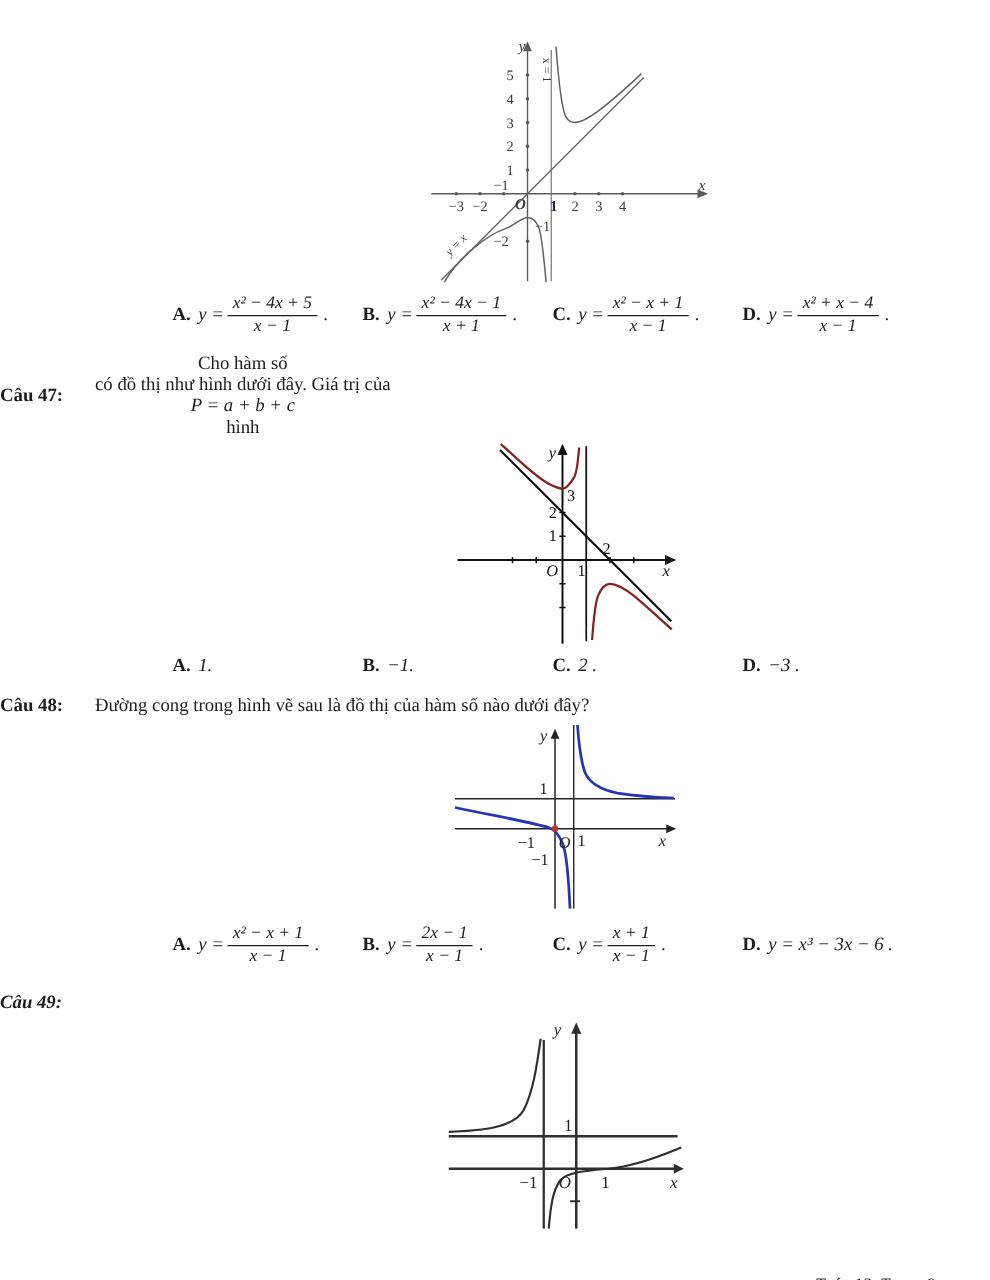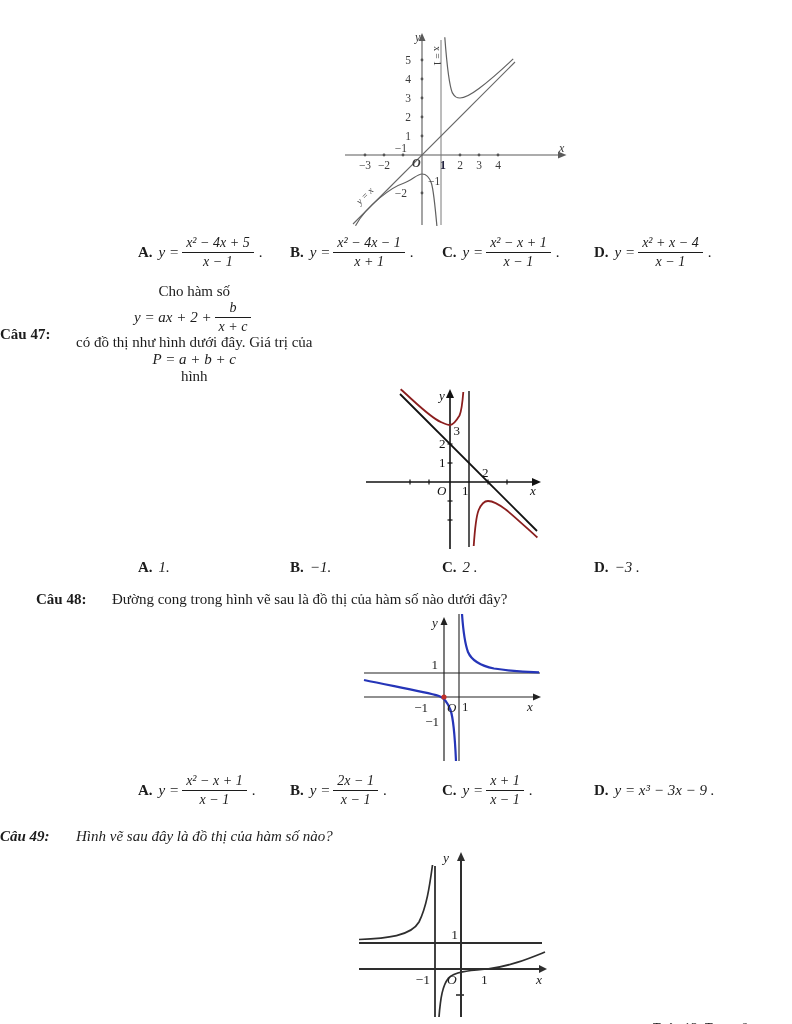--- a/index.html
+++ b/index.html
@@ -31,21 +31,21 @@
   .qnum { width:76px; font-weight:bold; flex:none; }
   .qbody { display:flex; align-items:center; flex-wrap:nowrap; white-space:nowrap;flex-direction:column; }
   .qbody > span { margin-right:5px; }
 
   
   #fig46-wrap { margin-top:30px; height:195px; }
   #row1  { margin-top:4px;  height:46px; }
   #q47   { margin-top:8px;  min-height:46px; }
   #fig47-wrap { margin-top:2px; height:163px; }
   #row2  { margin-top:6px;  height:22px; }
-  #q48   { margin-top:10px; height:22px;margin-left:36px; }
+  #q48   { margin-top:10px; height:22px; }
   #fig48-wrap { margin-top:4px; height:147px; }
   #row3  { margin-top:5px;  height:48px; }
   #q49   { margin-top:11px; height:22px;font-style:italic; }
   #fig49-wrap { margin-top:2px; height:168px; }
 
   .footer { position:absolute; top:991px; right:44px; font-style:italic; font-size:14px; }
 </style>
 </head>
 <body>
 
@@ -145,27 +145,20 @@
           </span>
           <span class="post">.</span>
         </span>
     </div>
   </div>
 
   <div id="q47" class="qrow">
     <span class="qnum">Câu 47:</span>
     <span class="qbody">
       <span>Cho hàm số</span>
-      <span class="m mathgrp">
-          <span>y = ax + 2 +</span>
-          <span class="frac">
-            <span class="num">b</span>
-            <span class="den">x + c</span>
-          </span>
-        </span>
       <span>có đồ thị như hình dưới đây. Giá trị của</span>
       <span class="m">P = a + b + c</span>
       <span>hình</span>
     </span>
   </div>
 
   <div id="fig47-wrap" class="figwrap">
     <svg class="figshift" width="185" height="163" viewBox="0 0 185 163">
       <line x1="6" y1="95" x2="174" y2="95" stroke="#111" stroke-width="1.6"></line>
       <polygon points="172,91 181,95 172,99" fill="#111"></polygon>
@@ -276,29 +269,26 @@
           <span>y =</span>
           <span class="frac">
             <span class="num">x + 1</span>
             <span class="den">x − 1</span>
           </span>
           <span class="post">.</span>
         </span>
     </div>
     <div class="opt">
       <b class="olabel">D.</b>
-      <span class="m">y = x³ − 3x − 9 .</span>
+      <span class="m">y = x³ − 3x − 6 .</span>
     </div>
   </div>
 
   <div id="q49" class="qrow">
     <span class="qnum">Câu 49:</span>
-    <span class="qbody">
-        <span>Hình vẽ sau đây là đồ thị của hàm số nào?</span>
-      </span>
   </div>
 
   <div id="fig49-wrap" class="figwrap">
     <svg class="figshift scan" width="195" height="168" viewBox="0 0 195 168">
       <line x1="4" y1="120" x2="186" y2="120" stroke="#2e2e2e" stroke-width="2"></line>
       <polygon points="184,116 192,120 184,124" fill="#2e2e2e"></polygon>
       <line x1="4" y1="94" x2="187" y2="94" stroke="#2e2e2e" stroke-width="2"></line>
       <line x1="106" y1="10" x2="106" y2="168" stroke="#2e2e2e" stroke-width="2"></line>
       <polygon points="102,12 106,3 110,12" fill="#2e2e2e"></polygon>
       <line x1="80" y1="17" x2="80" y2="168" stroke="#2e2e2e" stroke-width="1.8"></line>

